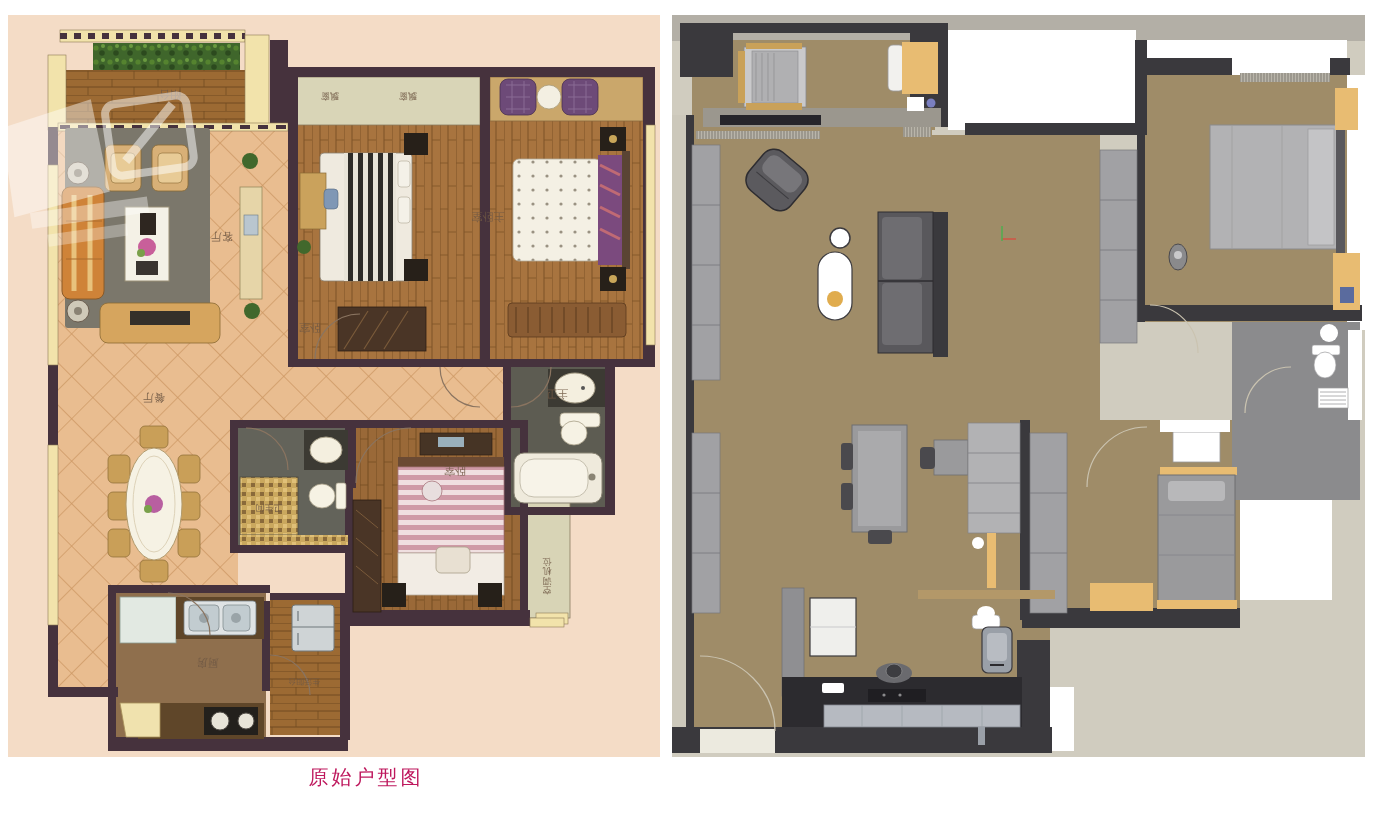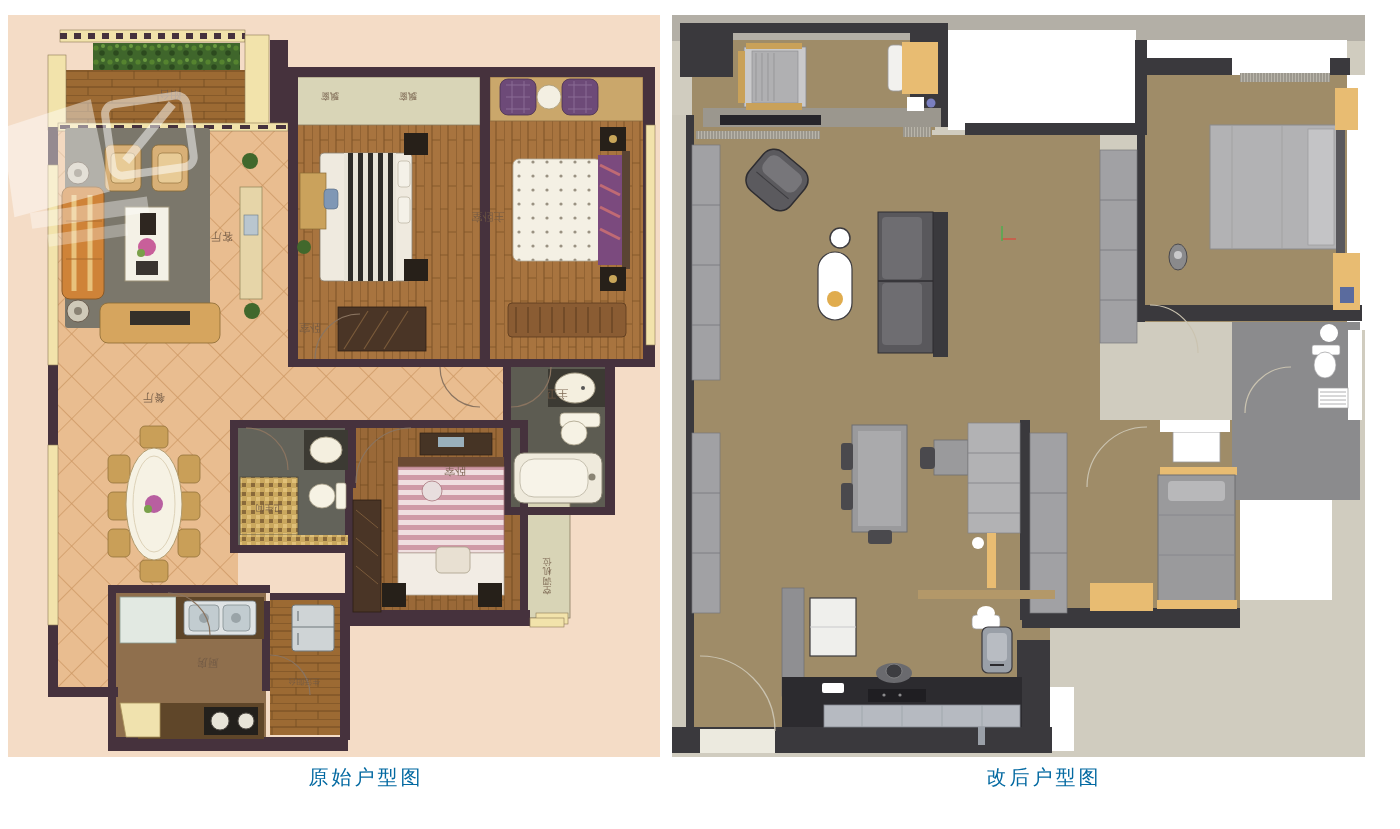--- a/index.html
+++ b/index.html
@@ -1,21 +1,21 @@
 <!DOCTYPE html>
 <html><head>
 <meta charset="utf-8">
 <style>
   html,body{margin:0;padding:0;background:#ffffff;}
   .stage{position:relative;width:1400px;height:829px;background:#ffffff;overflow:hidden;
          font-family:"DejaVu Sans","Liberation Sans",sans-serif;}
   svg{position:absolute;display:block;}
   .caption{position:absolute;top:764px;width:220px;text-align:center;
            font-family:"Liberation Sans","DejaVu Sans",sans-serif;
-           font-size:20px;letter-spacing:3px;color:#0369a1;}
+           font-size:20px;letter-spacing:3px;color:#be185d;}
   .lbl{font-family:"DejaVu Sans",sans-serif;font-size:11px;fill:#6f5844;opacity:.88;}
   .lbl.s{font-size:9px;}
   .lbl.xs{font-size:8px;}
   .w{fill:#46323d;}
   .sill{fill:#f2e3ab;stroke:#8d7a55;stroke-width:.6;}
   .arc{fill:none;stroke:#8a7460;stroke-width:1.2;}
   .rarc{fill:none;stroke:#cac3b0;stroke-width:1.2;}
   .rw{fill:#3a393d;}
   .g1{fill:#b2b2b4;stroke:#828286;stroke-width:.7;}
   .g2{fill:#a1a1a4;stroke:#77777b;stroke-width:.7;}
@@ -452,15 +452,14 @@
     <path d="M190 690V712M230 690V712M270 690V712M310 690V712" stroke="#9aa0a8" stroke-width="0.7"></path>
     <rect x="306" y="712" width="7" height="18" fill="#9aa0a8"></rect>
     <rect x="310" y="612" width="30" height="46" rx="6" fill="#9aa0a8" stroke="#3c3b3f" stroke-width="1.2"></rect>
     <rect x="315" y="618" width="20" height="28" rx="4" fill="#b8bcc2"></rect>
     <path d="M318 650H332" stroke="#2c2b2f" stroke-width="2"></path>
     <path class="rarc" d="M28 641 A75 75 0 0 1 103 716"></path>
   </g>
 </svg>
 
 <div class="caption" style="left:256px">原始户型图</div>
-<div class="caption" style="left:934px">改后户型图</div>
 
 </div>
 
 </body></html>

